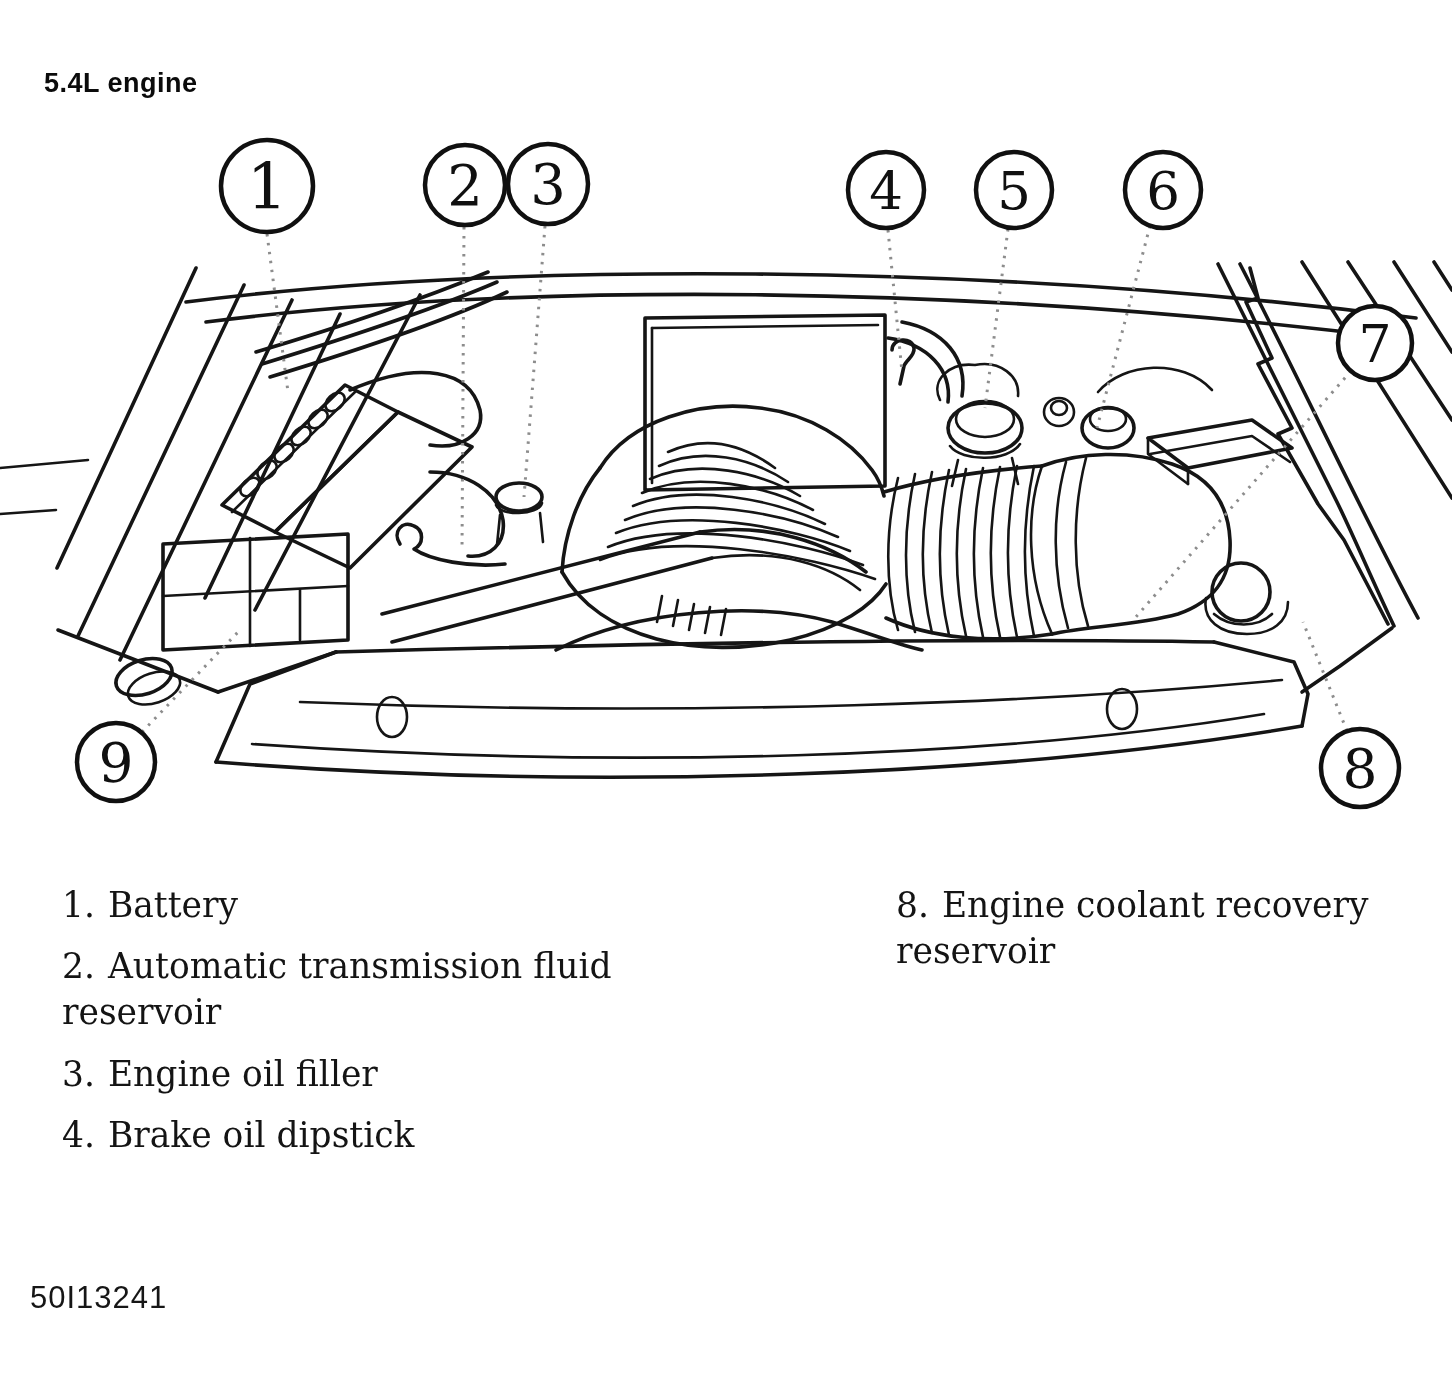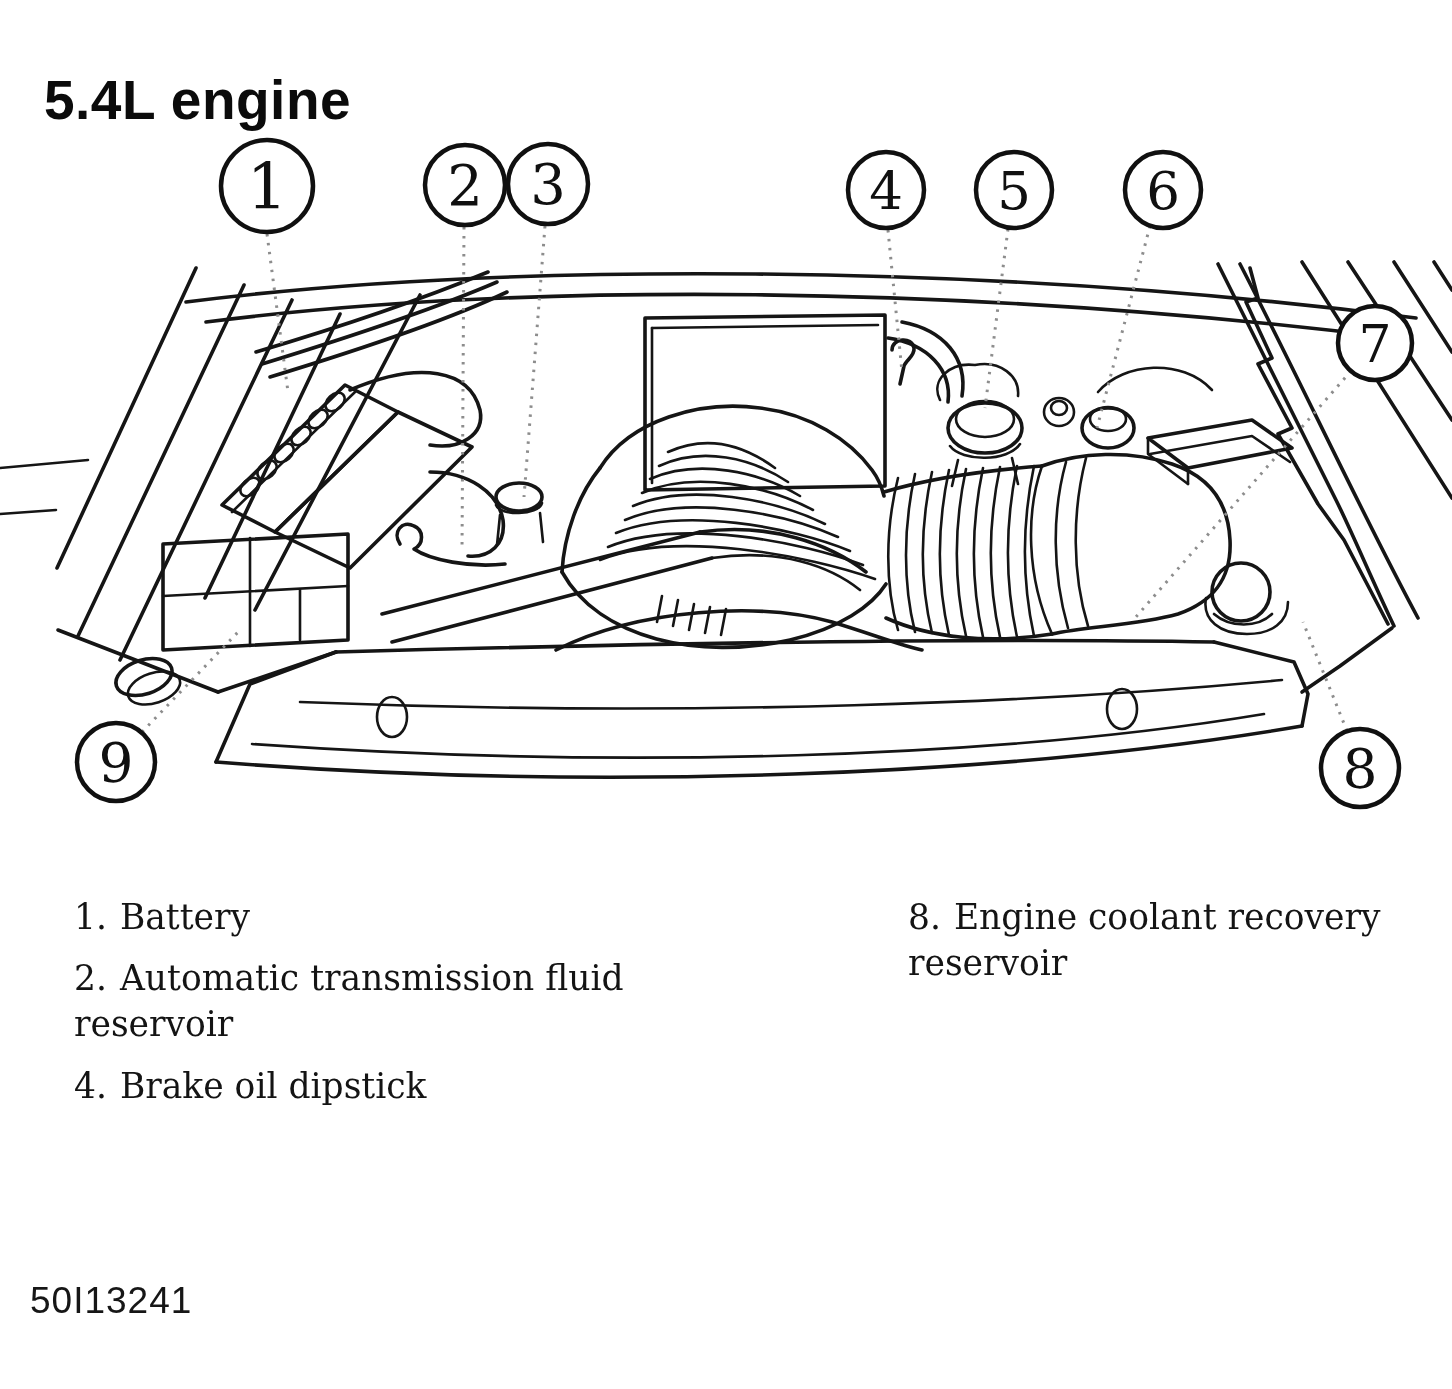--- a/index.html
+++ b/index.html
@@ -1,33 +1,33 @@
 <!DOCTYPE html>
 <html><head>
 <meta charset="utf-8">
 <style>
   html,body{margin:0;padding:0;background:#ffffff;}
   .page{position:relative;width:1452px;height:1389px;background:#fff;overflow:hidden;
         font-family:"DejaVu Serif",serif;color:#111;}
   .title{position:absolute;left:44px;top:68px;margin:0;
-         font-family:"Liberation Sans",sans-serif;font-weight:bold;font-size:55px;
+         font-family:"Liberation Sans",sans-serif;font-weight:bold;font-size:27px;
          letter-spacing:0.5px;color:#0b0b0b;}
   svg.diagram{position:absolute;left:0;top:0;}
   .art{stroke:#151515;fill:none;stroke-width:3.6;stroke-linecap:round;stroke-linejoin:round;}
   .art-thin{stroke:#151515;fill:none;stroke-width:2.6;stroke-linecap:round;stroke-linejoin:round;}
   .leader{stroke:#8d8d8d;stroke-width:3;stroke-dasharray:2.5 6.5;fill:none;}
   .callout-circle{fill:#ffffff;stroke:#101010;stroke-width:4.5;}
   .callout-num{fill:#101010;font-family:"DejaVu Serif",serif;text-anchor:middle;}
-  .legend{position:absolute;margin:12px;padding:0;list-style:none;}
+  .legend{position:absolute;margin:0;padding:0;list-style:none;}
   .legend.left{left:62px;top:882px;width:625px;}
   .legend.right{left:896px;top:882px;width:528px;}
   .legend li{font-size:34.5px;line-height:1.34;margin:0 0 15px 0;color:#141414;}
   .legend .num{margin-right:13px;}
   .figure-code{position:absolute;left:30px;top:1280px;
-               font-family:"Liberation Sans",sans-serif;font-size:37px;color:#161616;
+               font-family:"Liberation Sans",sans-serif;font-size:31px;color:#161616;
                letter-spacing:1px;}
 </style>
 </head>
 <body>
 
 <div class="page">
 
   <h1 class="title">5.4L engine</h1>
 
   <svg class="diagram" width="1452" height="868" viewBox="0 0 1452 868" xmlns="http://www.w3.org/2000/svg">
@@ -241,20 +241,21 @@
         <g>
           <circle cx="116" cy="762" r="39" class="callout-circle"></circle>
           <text x="116" y="782" class="callout-num" font-size="55">9</text>
         </g>
       </g>
   </svg>
 
   <ul class="legend left">
     <li><span class="num">1.</span><span>Battery</span></li>
     <li><span class="num">2.</span><span>Automatic transmission fluid reservoir</span></li>
+    <li><span class="num">3.</span><span>Engine oil filler</span></li>
     <li><span class="num">4.</span><span>Brake oil dipstick</span></li>
   </ul>
 
   <ul class="legend right">
     <li><span class="num">8.</span><span>Engine coolant recovery reservoir</span></li>
   </ul>
 
   <div class="figure-code">50I13241</div>
 </div>
 

